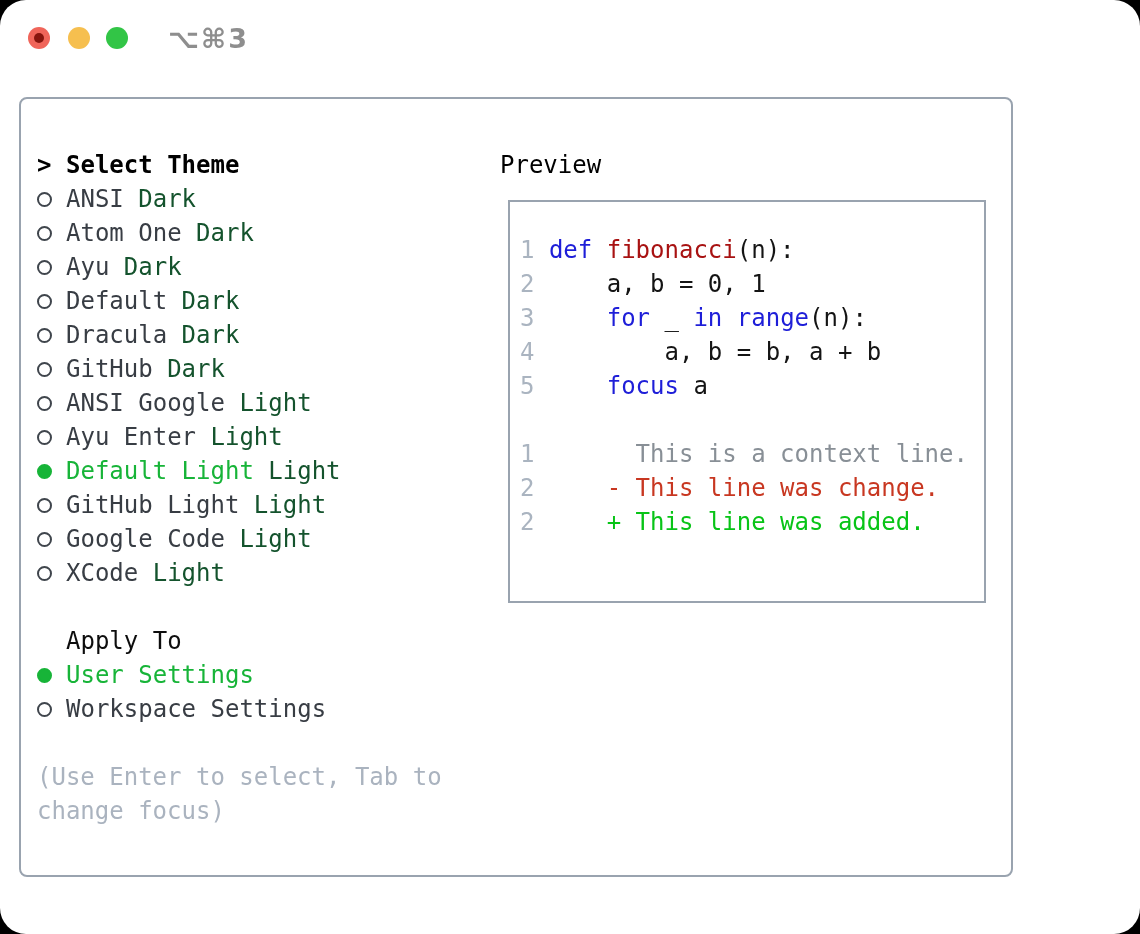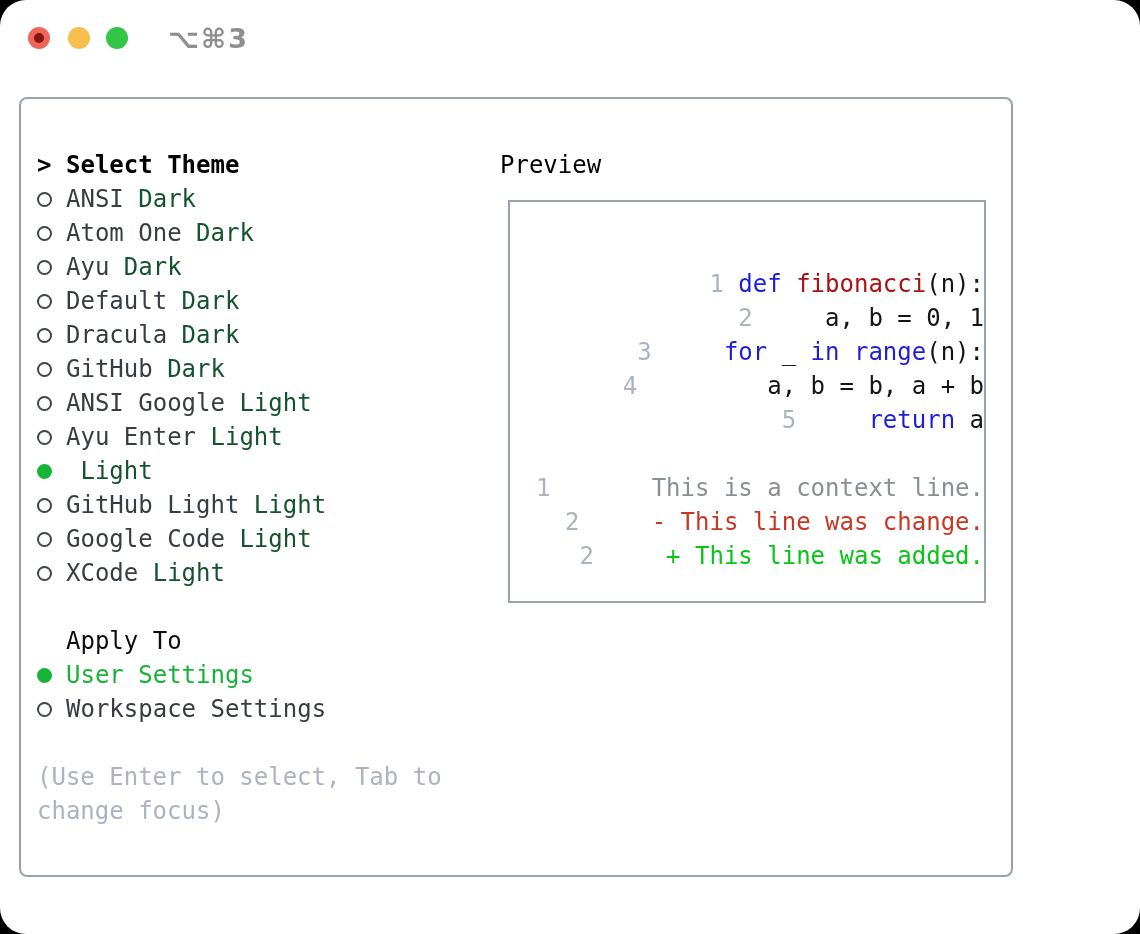--- a/index.html
+++ b/index.html
@@ -42,21 +42,21 @@
     white-space:normal; word-break:normal;
   }
   
   .preview-title {
     position:absolute; left:500px; top:148px; height:34px; line-height:34px;
     font-size:24px; font-weight:normal; color:#000;
   }
   .preview-box {
     position:absolute; left:508px; top:200px; width:478px; height:403px;
     border:2px solid #99a3af; background:#fff;
-    padding:65px 0 0 10px; overflow:hidden;text-align:right;
+    padding:31px 0 0 10px; overflow:hidden;
   }
   .code-line { height:34px; line-height:34px; font-size:24px; white-space:pre; }
   .code-line .num { color:#aab4c0; }
   .code-line .pl  { color:#141414; }
   .code-line .kw  { color:#1e1ed8; }
   .code-line .fn  { color:#a81212; }
   .code-line .ctx { color:#888f96; }
   .code-line .del { color:#c83721; }
   .code-line .add { color:#08c417; }
 </style>
@@ -116,21 +116,21 @@
     <span class="t-name">ANSI Google</span><span> </span><span class="t-variant">Light</span>
   </div>
 
   <div class="row theme-row">
     <span class="icon-area"><span class="radio"></span></span>
     <span class="t-name">Ayu Enter</span><span> </span><span class="t-variant">Light</span>
   </div>
 
   <div class="row theme-row selected">
     <span class="icon-area"><span class="radio"></span></span>
-    <span> </span><span class="t-variant">Light</span>
+    <span class="t-name">Default Light</span><span> </span><span class="t-variant">Light</span>
   </div>
 
   <div class="row theme-row">
     <span class="icon-area"><span class="radio"></span></span>
     <span class="t-name">GitHub Light</span><span> </span><span class="t-variant">Light</span>
   </div>
 
   <div class="row theme-row">
     <span class="icon-area"><span class="radio"></span></span>
     <span class="t-name">Google Code</span><span> </span><span class="t-variant">Light</span>
@@ -166,20 +166,20 @@
     <div class="hint">(Use Enter to select, Tab to change focus)</div>
   </div>
 
   <div class="preview-title">Preview</div>
 
   <div class="preview-box">
       <div class="code-line"><span class="num">1</span><span class="pl"> </span><span class="kw">def</span><span class="pl"> </span><span class="fn">fibonacci</span><span class="pl">(n):</span></div>
       <div class="code-line"><span class="num">2</span><span class="pl">     </span><span class="pl">a, b = 0, 1</span></div>
       <div class="code-line"><span class="num">3</span><span class="pl">     </span><span class="kw">for</span><span class="pl"> _ </span><span class="kw">in</span><span class="pl"> </span><span class="kw">range</span><span class="pl">(n):</span></div>
       <div class="code-line"><span class="num">4</span><span class="pl">         </span><span class="pl">a, b = b, a + b</span></div>
-      <div class="code-line"><span class="num">5</span><span class="pl">     </span><span class="kw">return</span><span class="pl"> a</span></div>
+      <div class="code-line"><span class="num">5</span><span class="pl">     </span><span class="kw">focus</span><span class="pl"> a</span></div>
       <div class="code-line"></div>
       <div class="code-line"><span class="num">1</span><span class="pl">       </span><span class="ctx">This is a context line.</span></div>
       <div class="code-line"><span class="num">2</span><span class="pl">     </span><span class="del">- This line was change.</span></div>
       <div class="code-line"><span class="num">2</span><span class="pl">     </span><span class="add">+ This line was added.</span></div>
     </div>
 
 </div>
 
 </body></html>

